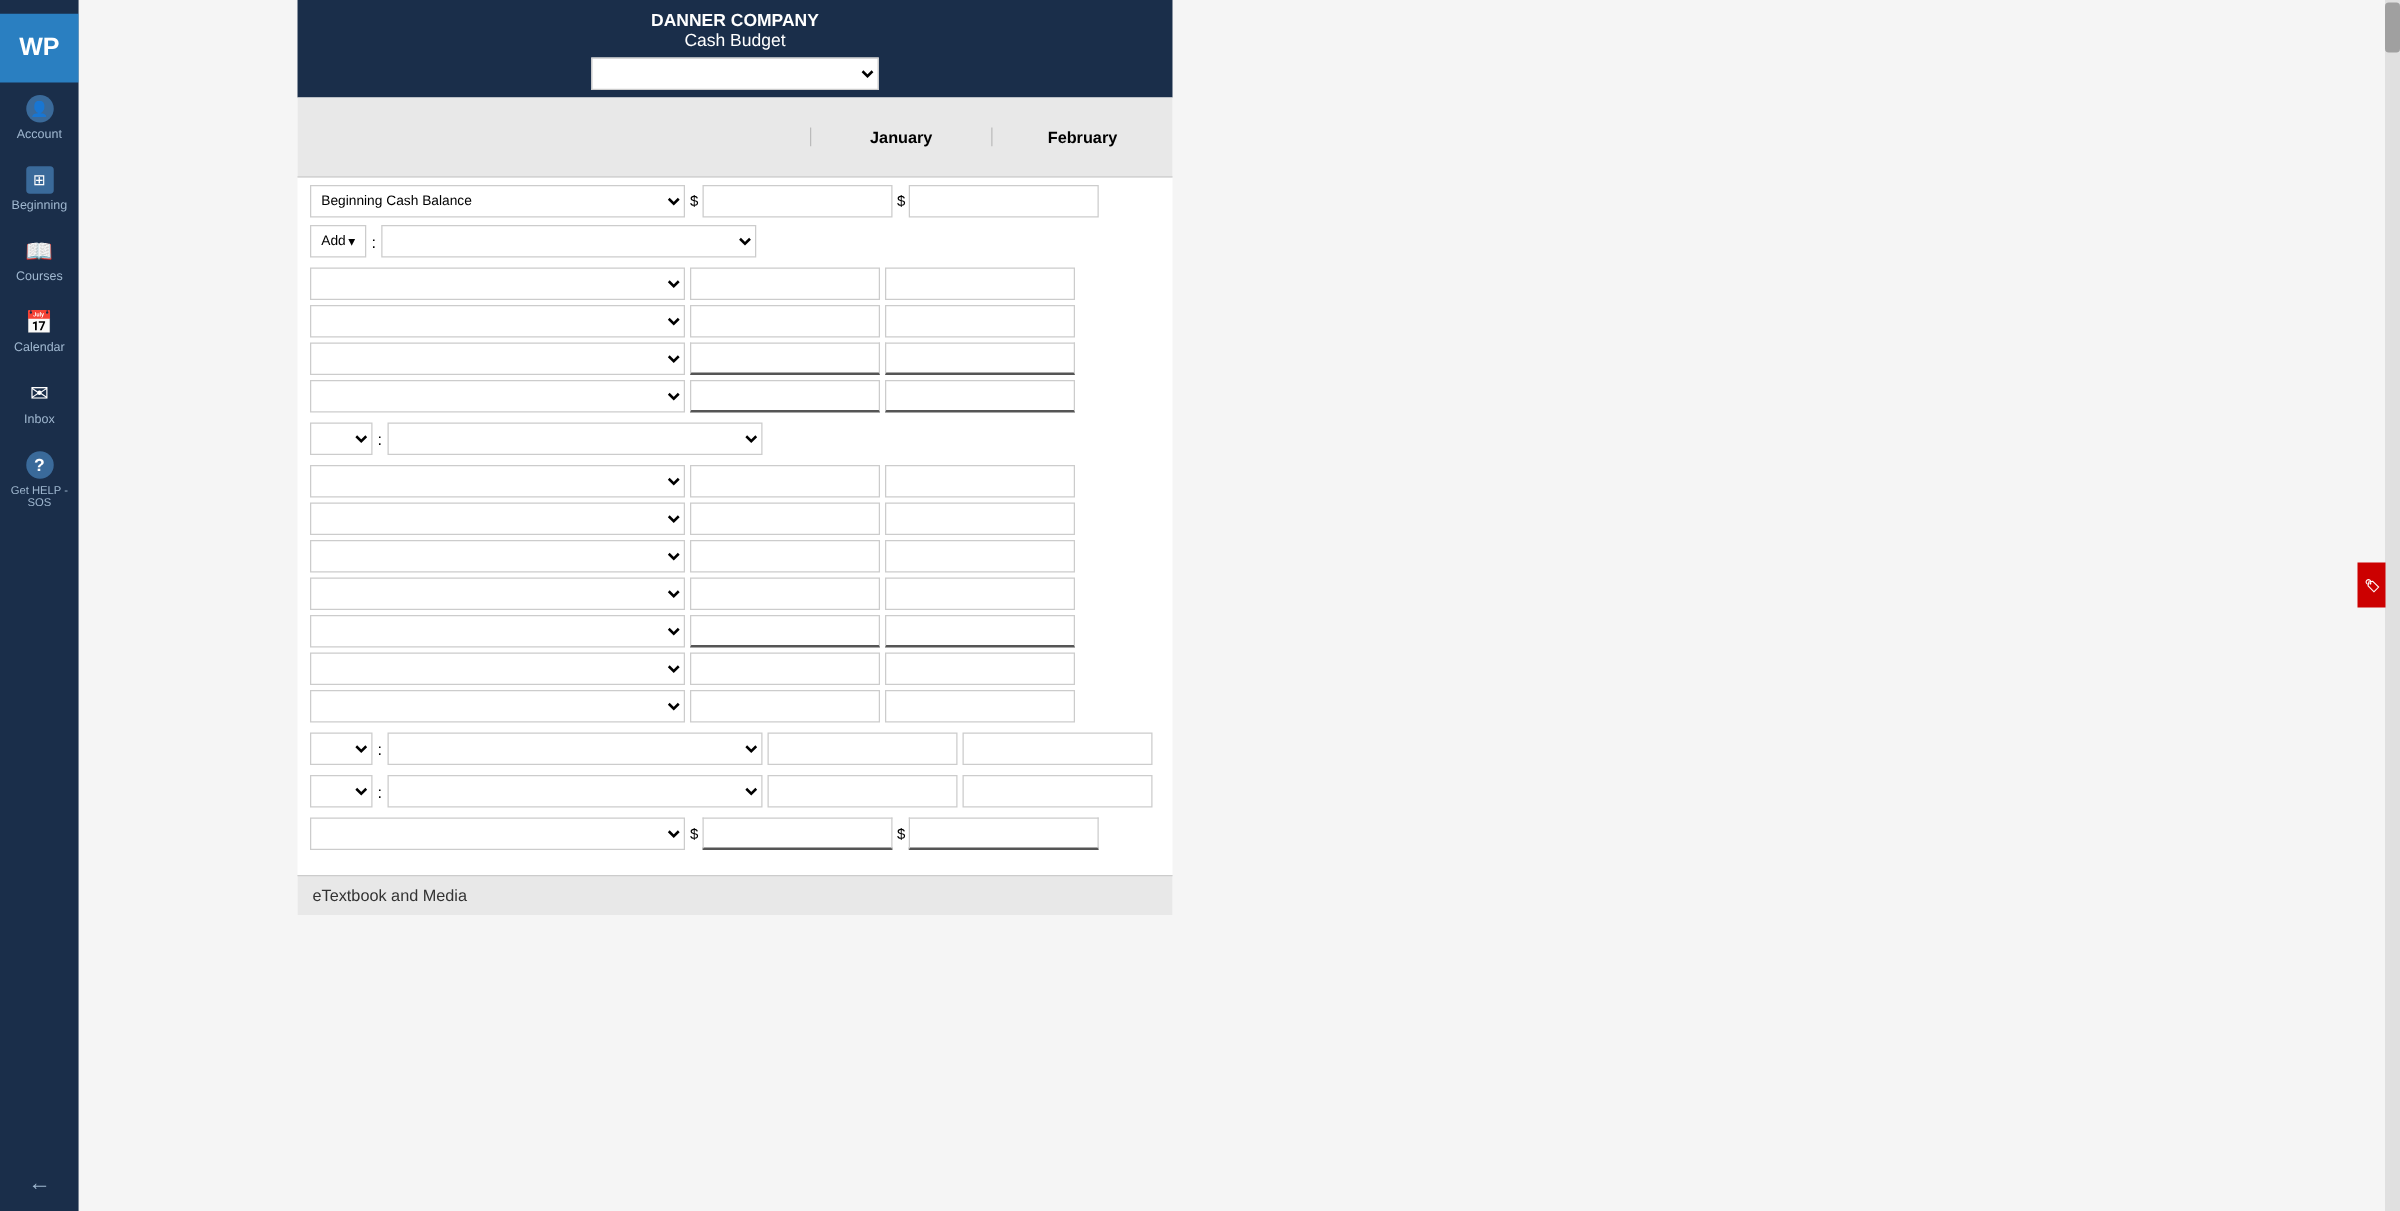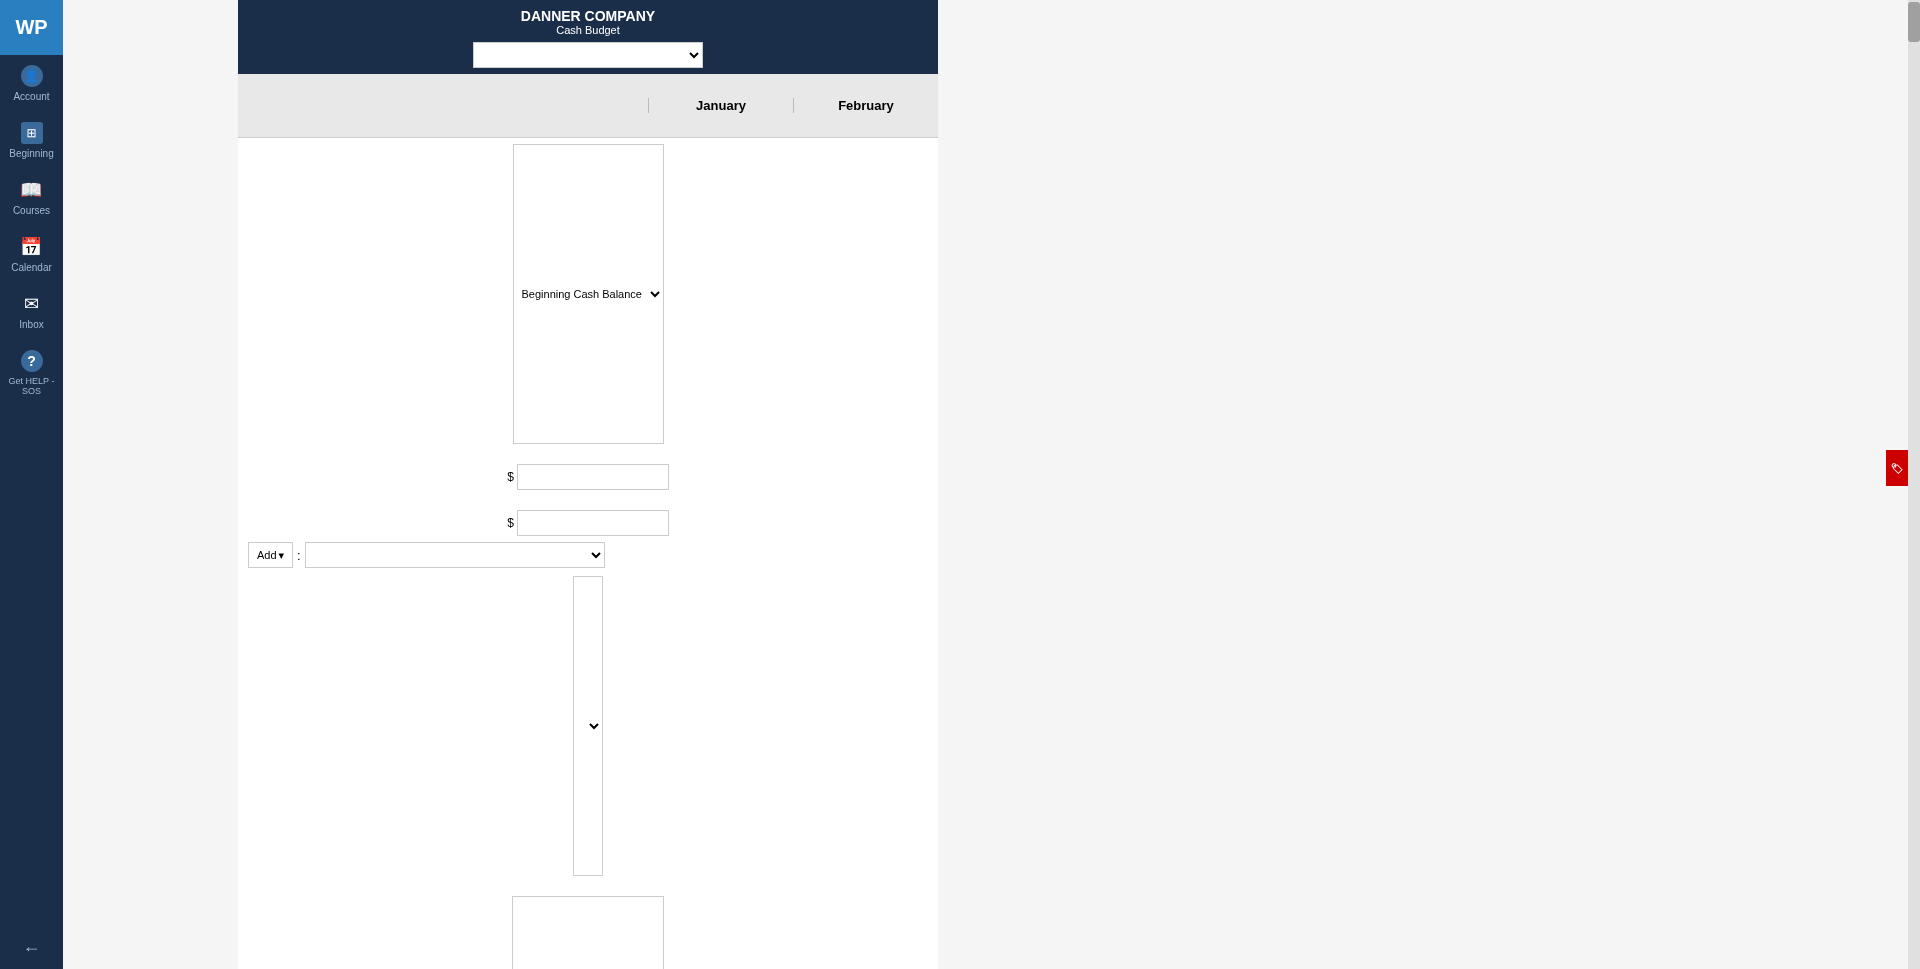--- a/index.html
+++ b/index.html
@@ -5,21 +5,21 @@
     * { box-sizing: border-box; margin: 0; padding: 0; }
     body { font-family: Arial, sans-serif; font-size: 13px; background: #f0f0f0; display: flex; height: 969px; overflow: hidden; }
 
     
     .sidebar {
       width: 63px;
       background: #1a2e4a;
       display: flex;
       flex-direction: column;
       align-items: center;
-      padding-top: 0;
+      padding-top: 11px;
       flex-shrink: 0;
       height: 100%;
     }
     .sidebar-logo {
       width: 63px;
       height: 55px;
       background: #2a7fc1;
       display: flex;
       align-items: center;
       justify-content: center;
@@ -106,21 +106,21 @@
       background: #1a2e4a;
       color: white;
       text-align: center;
       padding: 8px 12px 6px;
     }
     .budget-header .company-name {
       font-weight: bold;
       font-size: 14px;
     }
     .budget-header .budget-title {
-      font-size: 11px;
+      font-size: 14px;
     }
     .budget-header-select {
       margin: 6px auto 0;
       display: block;
       width: 230px;
       padding: 4px 8px;
       background: white;
       border: 1px solid #ccc;
       font-size: 12px;
     }
@@ -141,22 +141,21 @@
       border-left: 1px solid #bbb;
     }
 
     
     .form-section { padding: 6px 10px; }
 
     .form-row {
       display: flex;
       align-items: center;
       margin-bottom: 4px;
-      gap: 20px;
-      flex-direction: column;
+      gap: 4px;
     }
     .row-select {
       flex: 0 0 300px;
       height: 26px;
       border: 1px solid #ccc;
       background: white;
       font-size: 11px;
       padding: 2px 4px;
       appearance: auto;
     }
@@ -417,20 +416,23 @@
           <input type="text" class="row-input underline" value="" style="">
         </div>
         <div class="input-group">
           <span class="dollar-prefix">$</span>
           <input type="text" class="row-input underline" value="" style="">
         </div>
       </div>
 
     </div>
 
+    <div class="etextbook-bar">
+      <span>eTextbook and Media</span>
+    </div>
 
   </div>
 </div>
 
 <div class="red-badge">
   <span>🏷</span>
 </div>
 
 <div class="scrollbar">
   <div class="scrollbar-thumb"></div>

